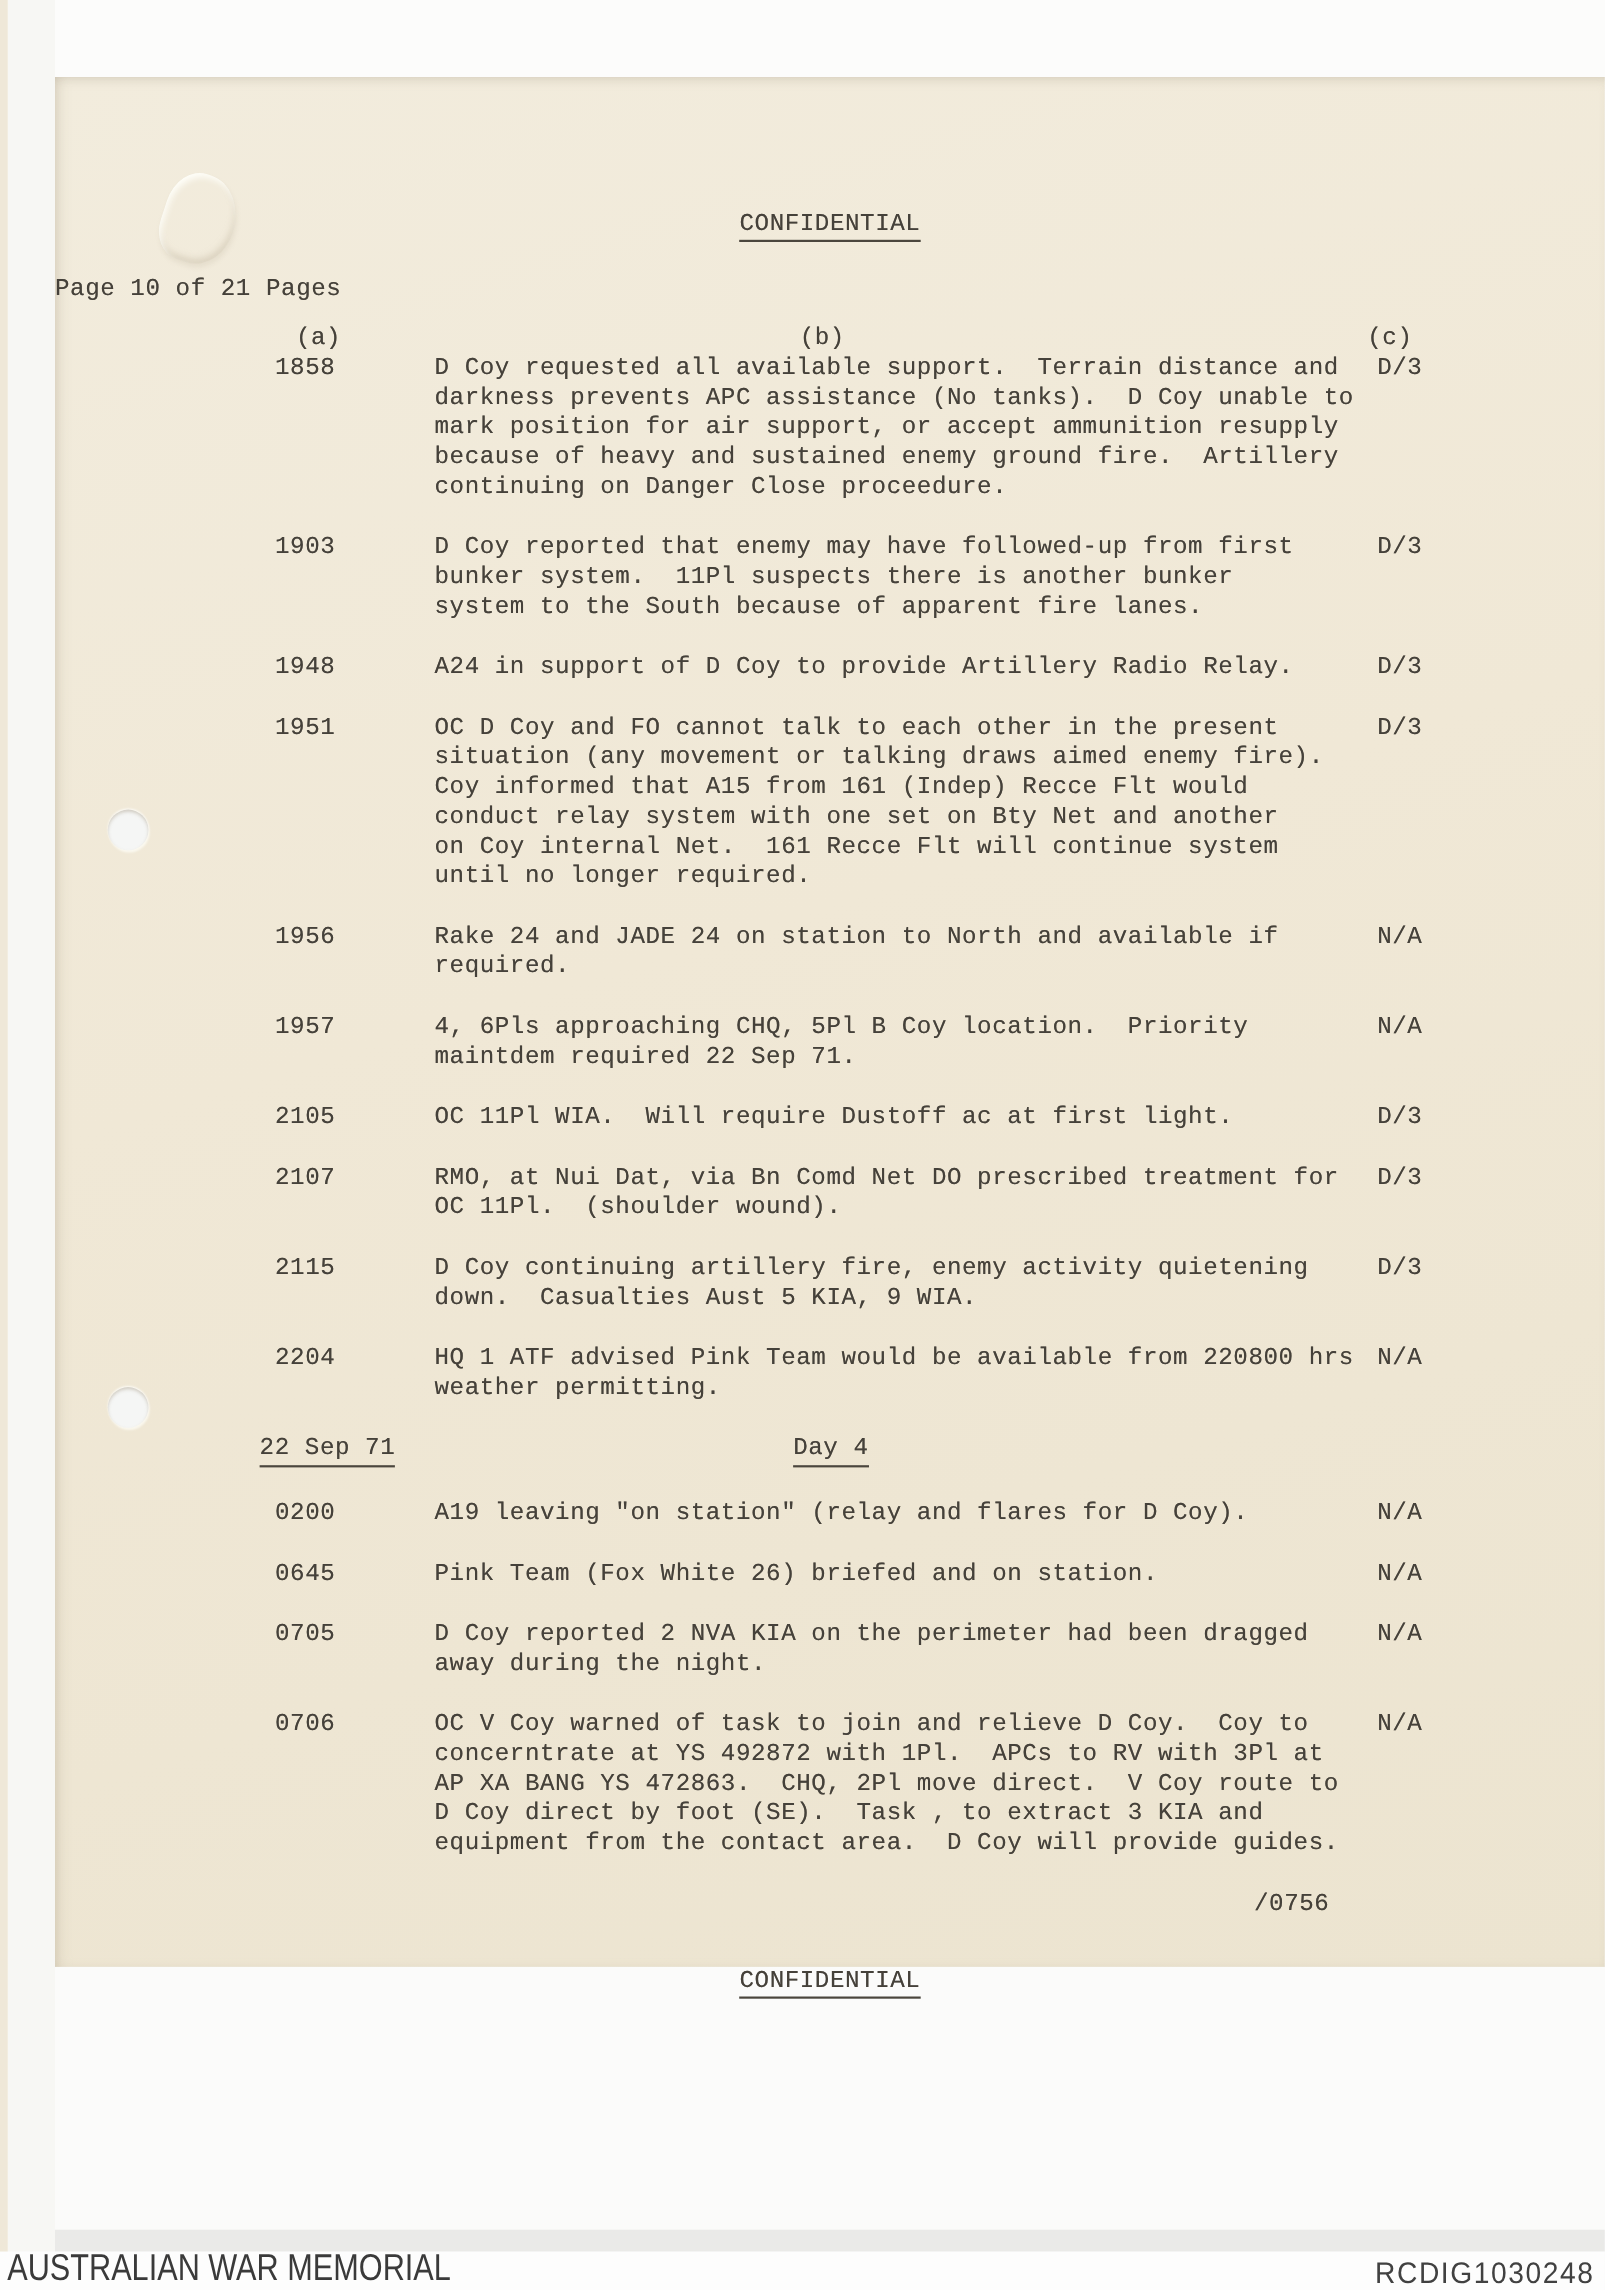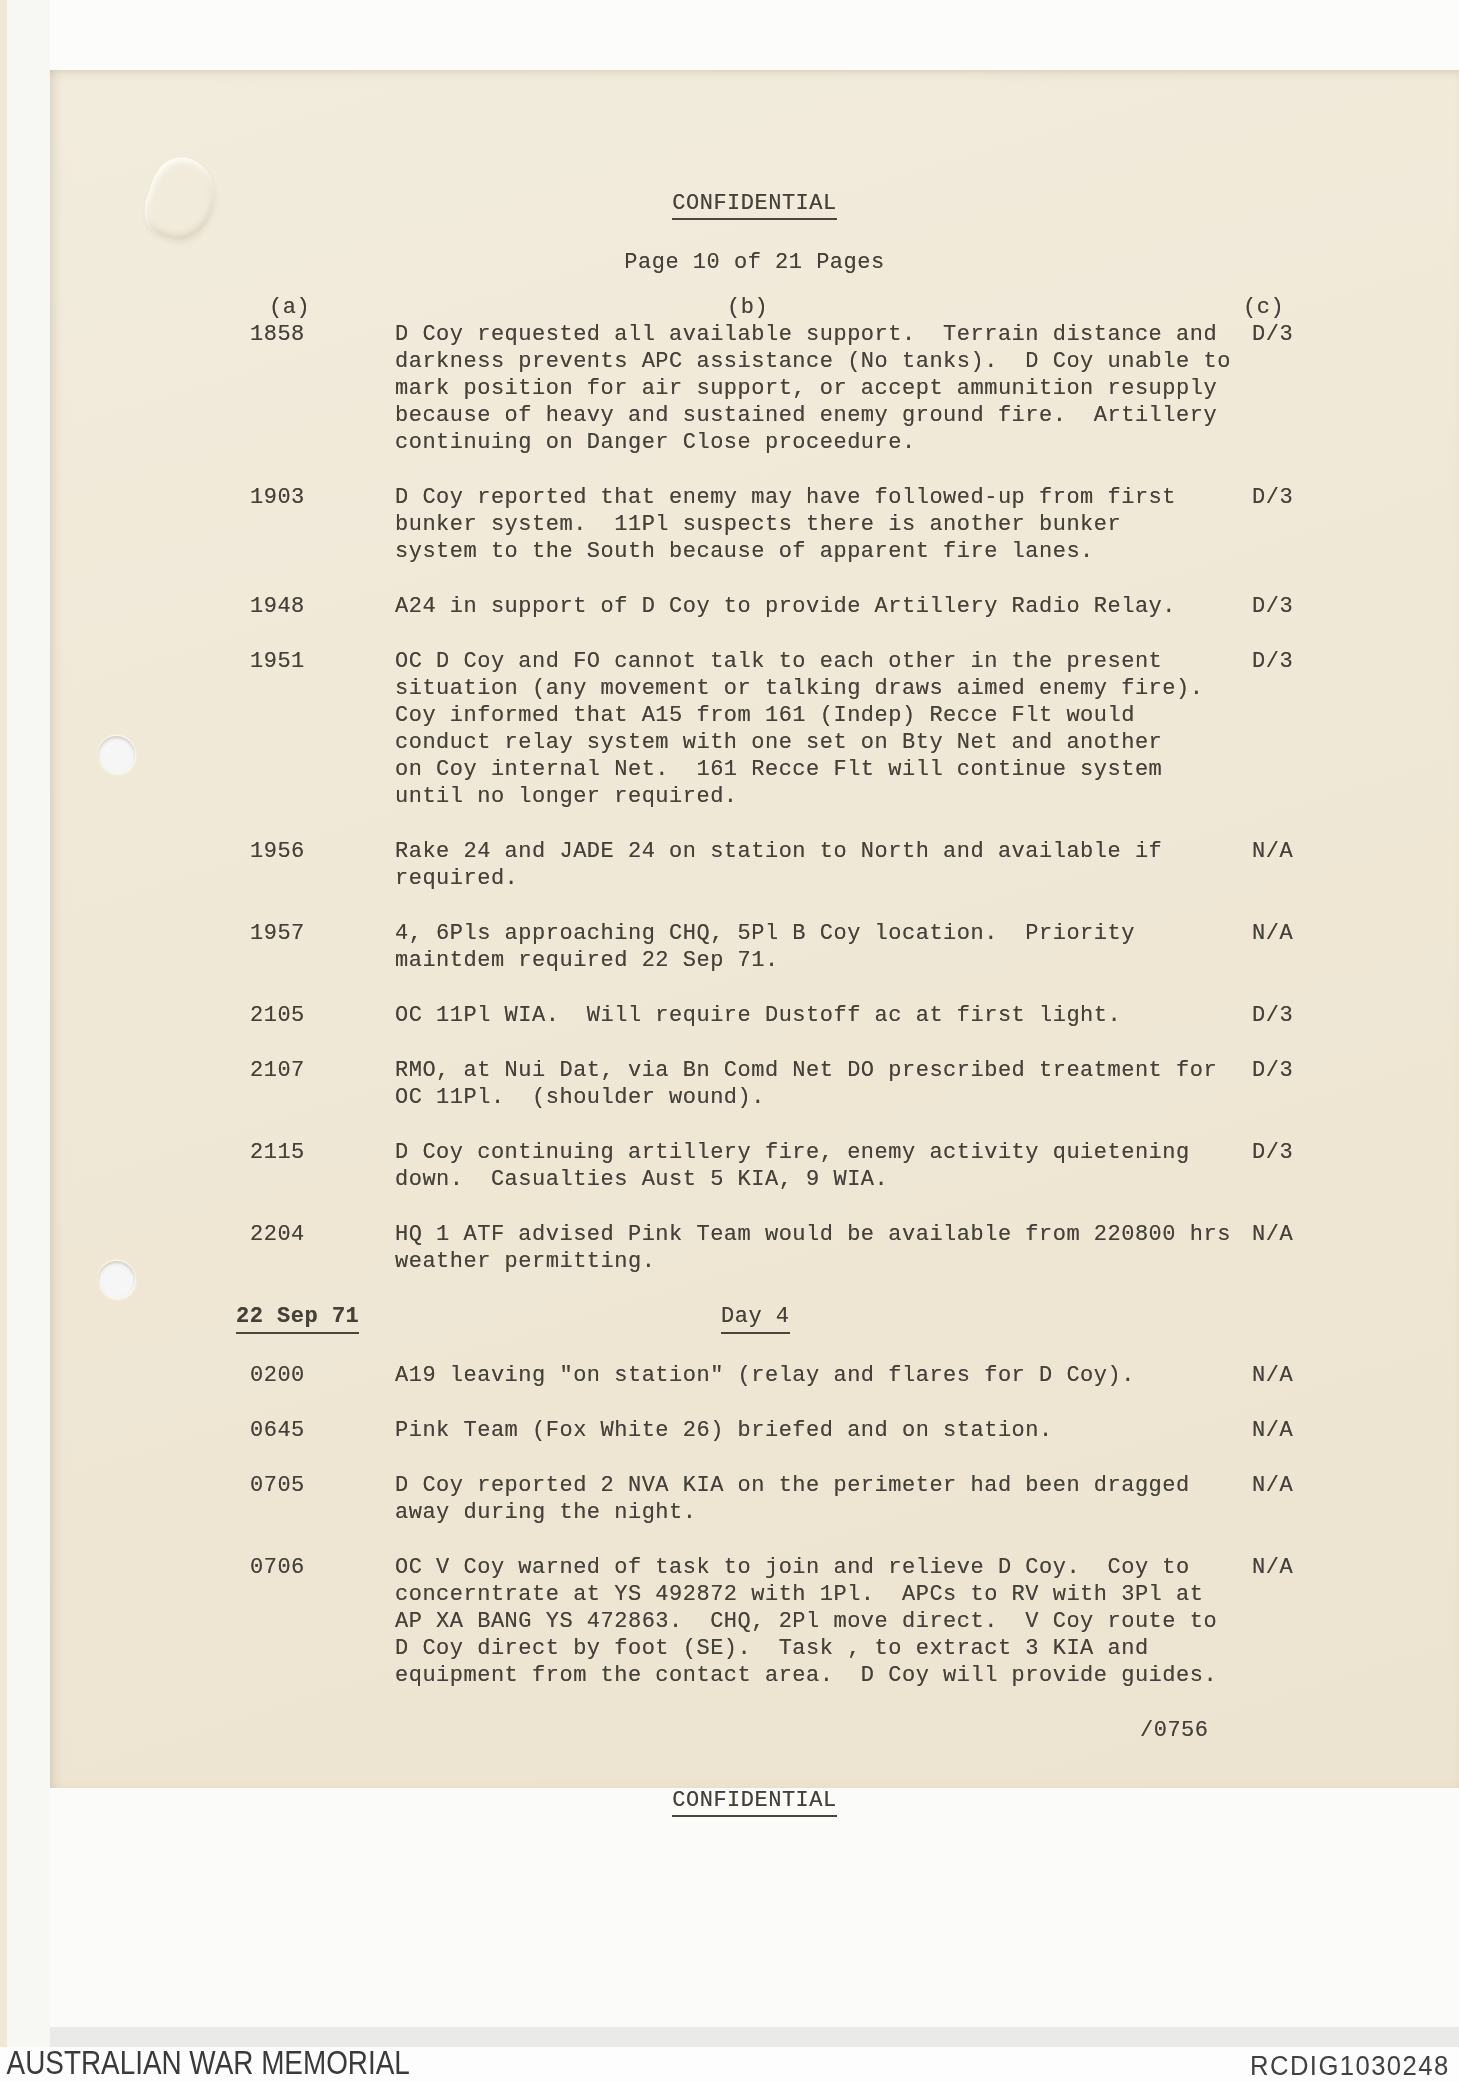--- a/index.html
+++ b/index.html
@@ -20,32 +20,32 @@
   .hole{position:absolute;width:37px;height:37px;border-radius:50%;background:#f5f6f5;
         box-shadow:inset 0 2px 3px rgba(168,158,138,.45), 0 -1px 2px rgba(255,255,253,.85),
                    1px 2px 2px rgba(255,255,250,.7);}
   .hole1{left:48px;top:666px;}
   .hole2{left:48px;top:1191px;}
   
   .content{position:absolute;left:0;top:0;right:0;bottom:0;padding-top:120px;
            color:#45413a;font-size:22px;line-height:27px;letter-spacing:.5px;
            text-shadow:0 0 .5px rgba(62,57,47,.55);}
   .title{text-align:center;}
-  .pageline{text-align:center;margin-top:32px;font-family:Liberation Mono, monospace;}
+  .pageline{text-align:left;margin-top:32px;font-family:Liberation Mono, monospace;}
   .u{border-bottom:2px solid #4b463d;padding-bottom:2px;}
   .cols{position:relative;height:27px;margin-top:18px;}
   .cols span{position:absolute;top:0;}
   .ca{left:219px;} .cb{left:677px;} .cc{left:1193px;}
   .entries{}
   .entry{display:grid;grid-template-columns:145px 845px auto;padding-left:200px;
          margin-bottom:28px;align-items:start;}
   .b{white-space:pre;}
   .c{padding-left:12px;white-space:nowrap;}
   .section{margin-bottom:28px;white-space:nowrap;}
-  .sd{margin-left:186px;display:inline-block;font-weight:bold;}
+  .sd{margin-left:186px;display:inline-block;}
   .sl{margin-left:348px;display:inline-block;}
   .pageref{padding-left:1090px;margin-top:20px;}
   .fconf{text-align:center;margin-top:43px;}
   
   .gray-strip{position:absolute;left:50px;right:0;top:2027px;height:20px;background:#eaeae8;}
   .footer-bar{position:absolute;left:0;right:0;top:2047px;height:35px;background:#fdfdfd;
               display:flex;align-items:flex-end;justify-content:space-between;
               font-family:"Liberation Sans",sans-serif;color:#3a3a3a;}
   .awm{font-size:34px;transform:scaleX(.82);transform-origin:left center;white-space:nowrap;padding-left:8px;}
   .rcdig{font-size:27px;letter-spacing:1.5px;transform:scaleX(.95);transform-origin:right center;

